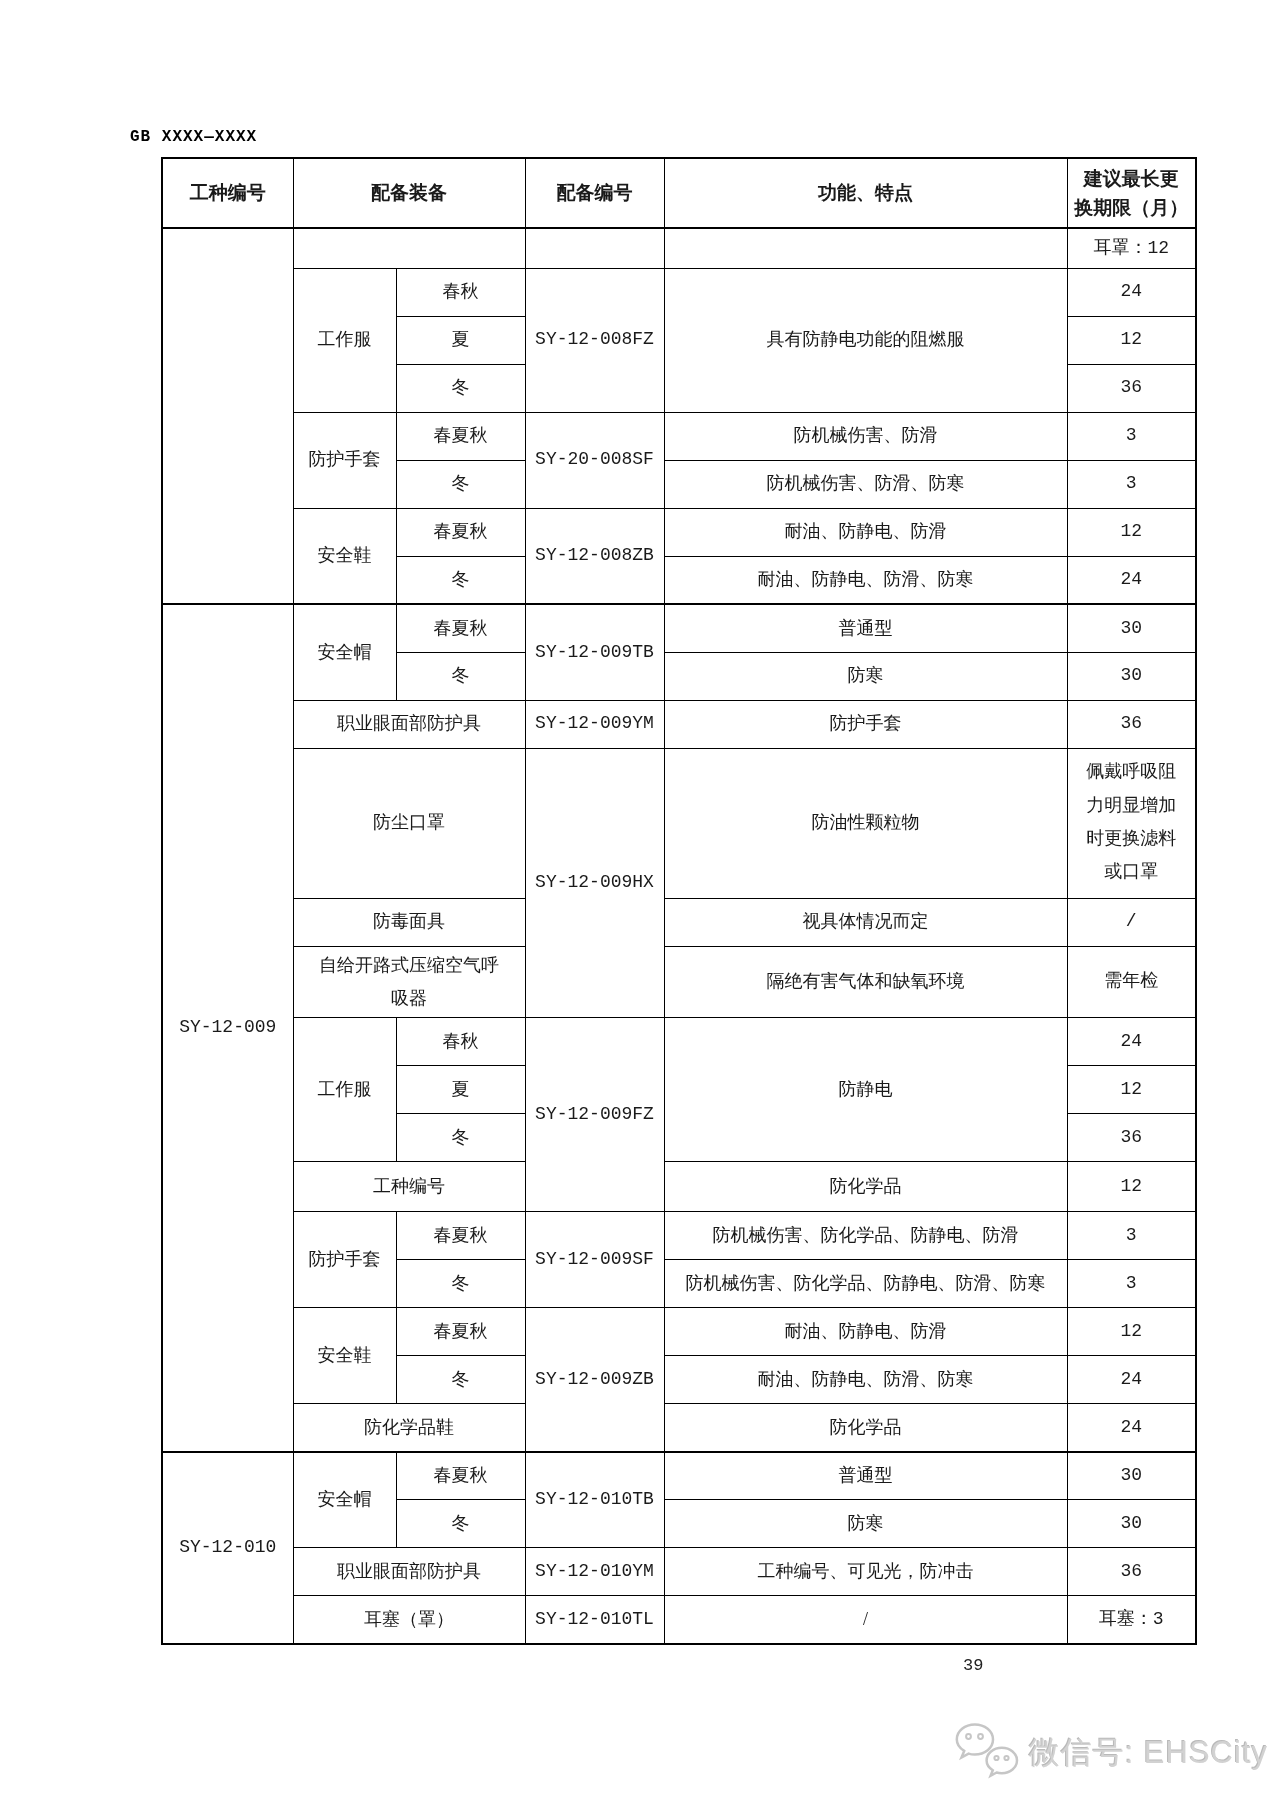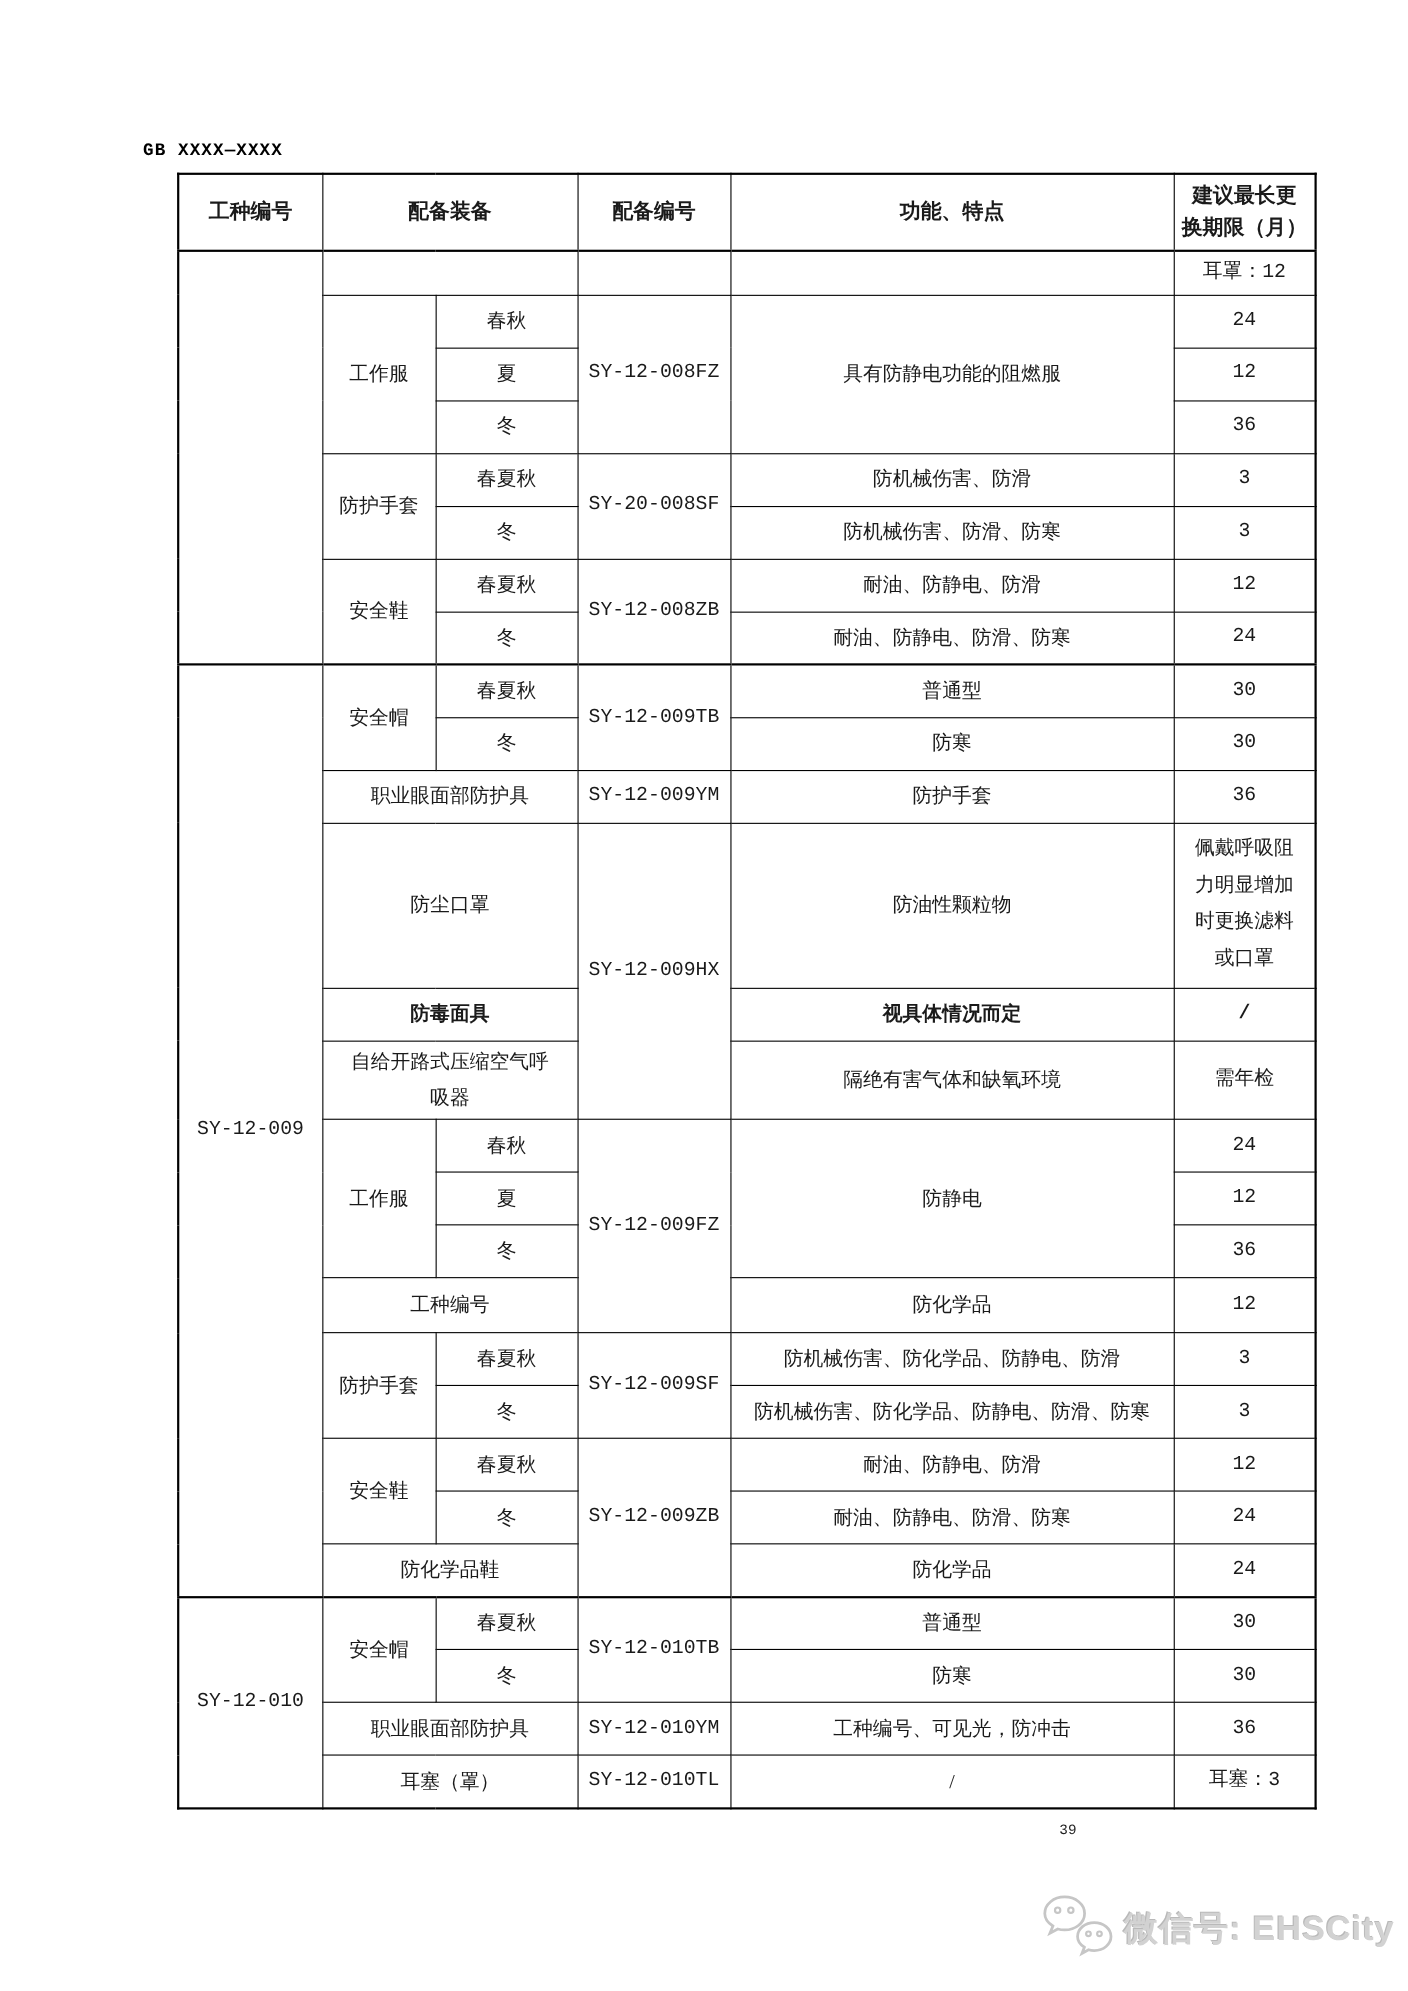--- a/index.html
+++ b/index.html
@@ -50,31 +50,31 @@
     font-size:17px;
   }
   td.func{
     text-align:left;
     padding:2px 8px 2px 14px;
   }
   td.name2{text-align:center;}
   .page-number{
     position:absolute;left:963px;top:1656px;
     font-family:"Liberation Mono", monospace;
-    font-size:13px;color:#222;
+    font-size:17px;color:#222;
   }
   .watermark{
     position:absolute;right:12px;top:1722px;
     display:flex;align-items:center;gap:10px;
     user-select:none;
   }
   .watermark .wm-text{
     font-family:"Liberation Sans", sans-serif;
     font-size:31px;
-    font-weight:bold;
+    font-weight:normal;
     color:#d2d2d2;
     text-shadow:-1px -1px 0 #b9b9b9, 1px 1px 0 #ffffff;
     letter-spacing:1px;
   }
 </style>
 </head>
 <body>
 
 <div class="doc-code">GB XXXX—XXXX</div>
 
@@ -165,21 +165,21 @@
       </tr>
       <tr style="height: 150px;">
         <td colspan="2" class="name2">防尘口罩</td>
         <td rowspan="3" class="code">SY-12-009HX</td>
         <td class="func">防油性颗粒物</td>
         <td class="val">佩戴呼吸阻
 力明显增加
 时更换滤料
 或口罩</td>
       </tr>
-      <tr style="height: 48px; font-weight: bold;">
+      <tr style="height: 48px;">
         <td colspan="2" class="name2">防毒面具</td>
         <td class="func">视具体情况而定</td>
         <td class="val">/</td>
       </tr>
       <tr style="height: 66px;">
         <td colspan="2" class="name2">自给开路式压缩空气呼
 吸器</td>
         <td class="func">隔绝有害气体和缺氧环境</td>
         <td class="val">需年检</td>
       </tr>

